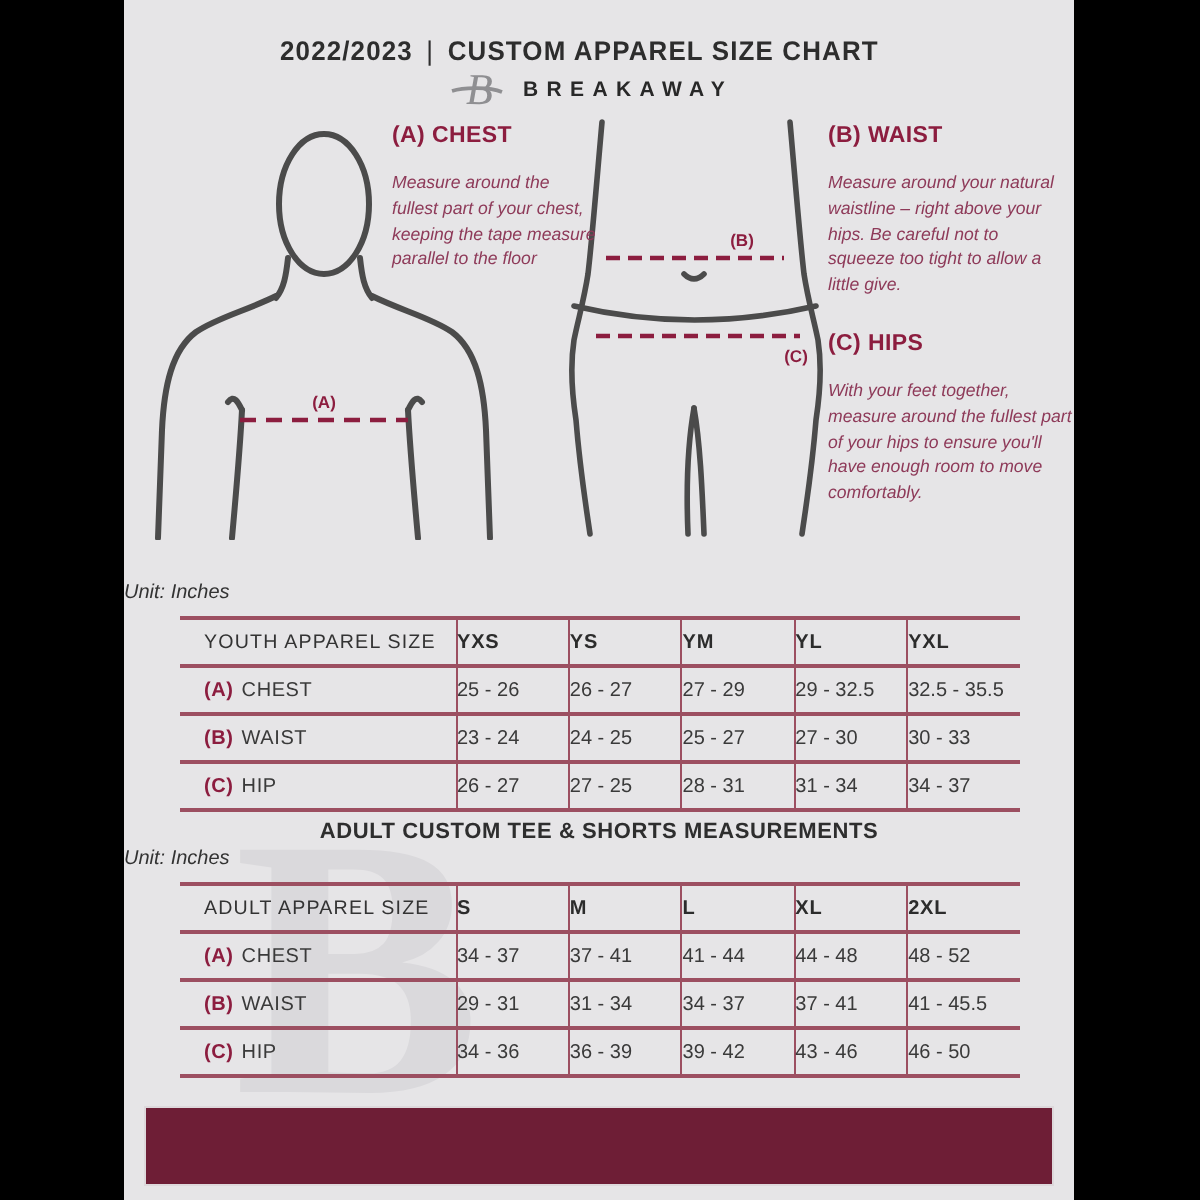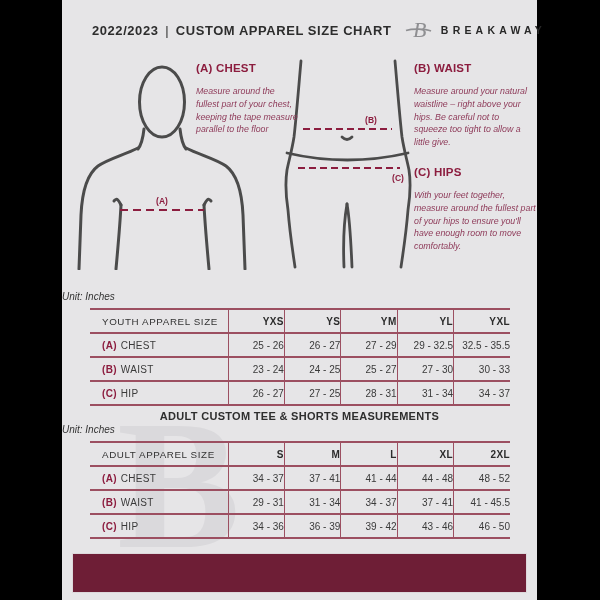--- a/index.html
+++ b/index.html
@@ -1,22 +1,22 @@
 <!DOCTYPE html>
 <html><head>
 <meta charset="utf-8">
 <style>
   html,body{margin:0;padding:0;background:#000;}
   .stage{position:relative;width:600px;height:600px;background:#000;overflow:hidden;
          font-family:"Liberation Sans",sans-serif;}
   .page{position:absolute;left:62px;top:0;width:475px;height:600px;background:#e6e5e7;}
 
   
-  .hdr{position:absolute;top:18px;left:30px;right:20px;display:flex;
-       justify-content:space-between;align-items:center;}
+  .hdr{position:absolute;top:18px;left:12px;right:20px;display:flex;
+       justify-content:space-between;align-items:center;flex-direction:column;}
   .hdr-title{font-size:13.5px;font-weight:bold;color:#2d2d2d;letter-spacing:.6px;
              white-space:nowrap;transform:scaleX(.96);transform-origin:left center;}
   .hdr-title .div{font-weight:400;margin:0 7px;color:#2d2d2d;}
   .brand{display:flex;align-items:center;gap:7px;}
   .brand-name{font-size:10.5px;font-weight:bold;letter-spacing:4.2px;color:#282828;}
 
   
   .guide{position:absolute;z-index:1;}
   .guide-h{font-size:11.5px;font-weight:bold;color:#8c1d3f;margin-bottom:7px;letter-spacing:.2px;}
   .guide-b{font-size:8.8px;font-style:italic;color:#8e3a59;line-height:1.45;margin-top:11px;}
@@ -36,21 +36,21 @@
   .t-youth-title{top:277px;} .t-youth-unit{top:291px;}
   .t-adult-title{top:410px;} .t-adult-unit{top:424px;}
 
   
   .size-table{position:absolute;left:28px;width:420px;border-collapse:collapse;
               table-layout:fixed;font-size:10px;color:#3a3a3a;z-index:2;}
   .tbl-youth{top:308px;} .tbl-adult{top:441px;}
   .size-table col.c-label{width:138px;}
   .size-table tr{border-top:2px solid #9c4f61;margin-top:40px;}
   .size-table tr:last-child{border-bottom:2px solid #9c4f61;}
-  .size-table th,.size-table td{height:22px;padding:0;text-align:right;font-weight:normal;}
+  .size-table th,.size-table td{height:22px;padding:0;text-align:left;font-weight:normal;}
   .size-table th+th,.size-table td+td{border-left:1.5px solid #9c4f61;}
   .size-table .lbl{text-align:left;padding-left:12px;letter-spacing:.3px;}
   .size-table thead .lbl{font-weight:normal;letter-spacing:.6px;font-size:9.8px;color:#333;}
   .size-table thead th{font-weight:bold;letter-spacing:.4px;color:#2c2c2c;}
   .pfx{font-weight:bold;color:#8c1d3f;margin-right:4px;}
 
   
   .wm{position:absolute;left:55px;top:392px;z-index:0;font-family:"Liberation Serif",serif;
       font-weight:bold;font-size:185px;line-height:1;color:#dad9dc;user-select:none;}
   .footer-bar{position:absolute;left:10px;top:553px;width:453px;height:38px;

